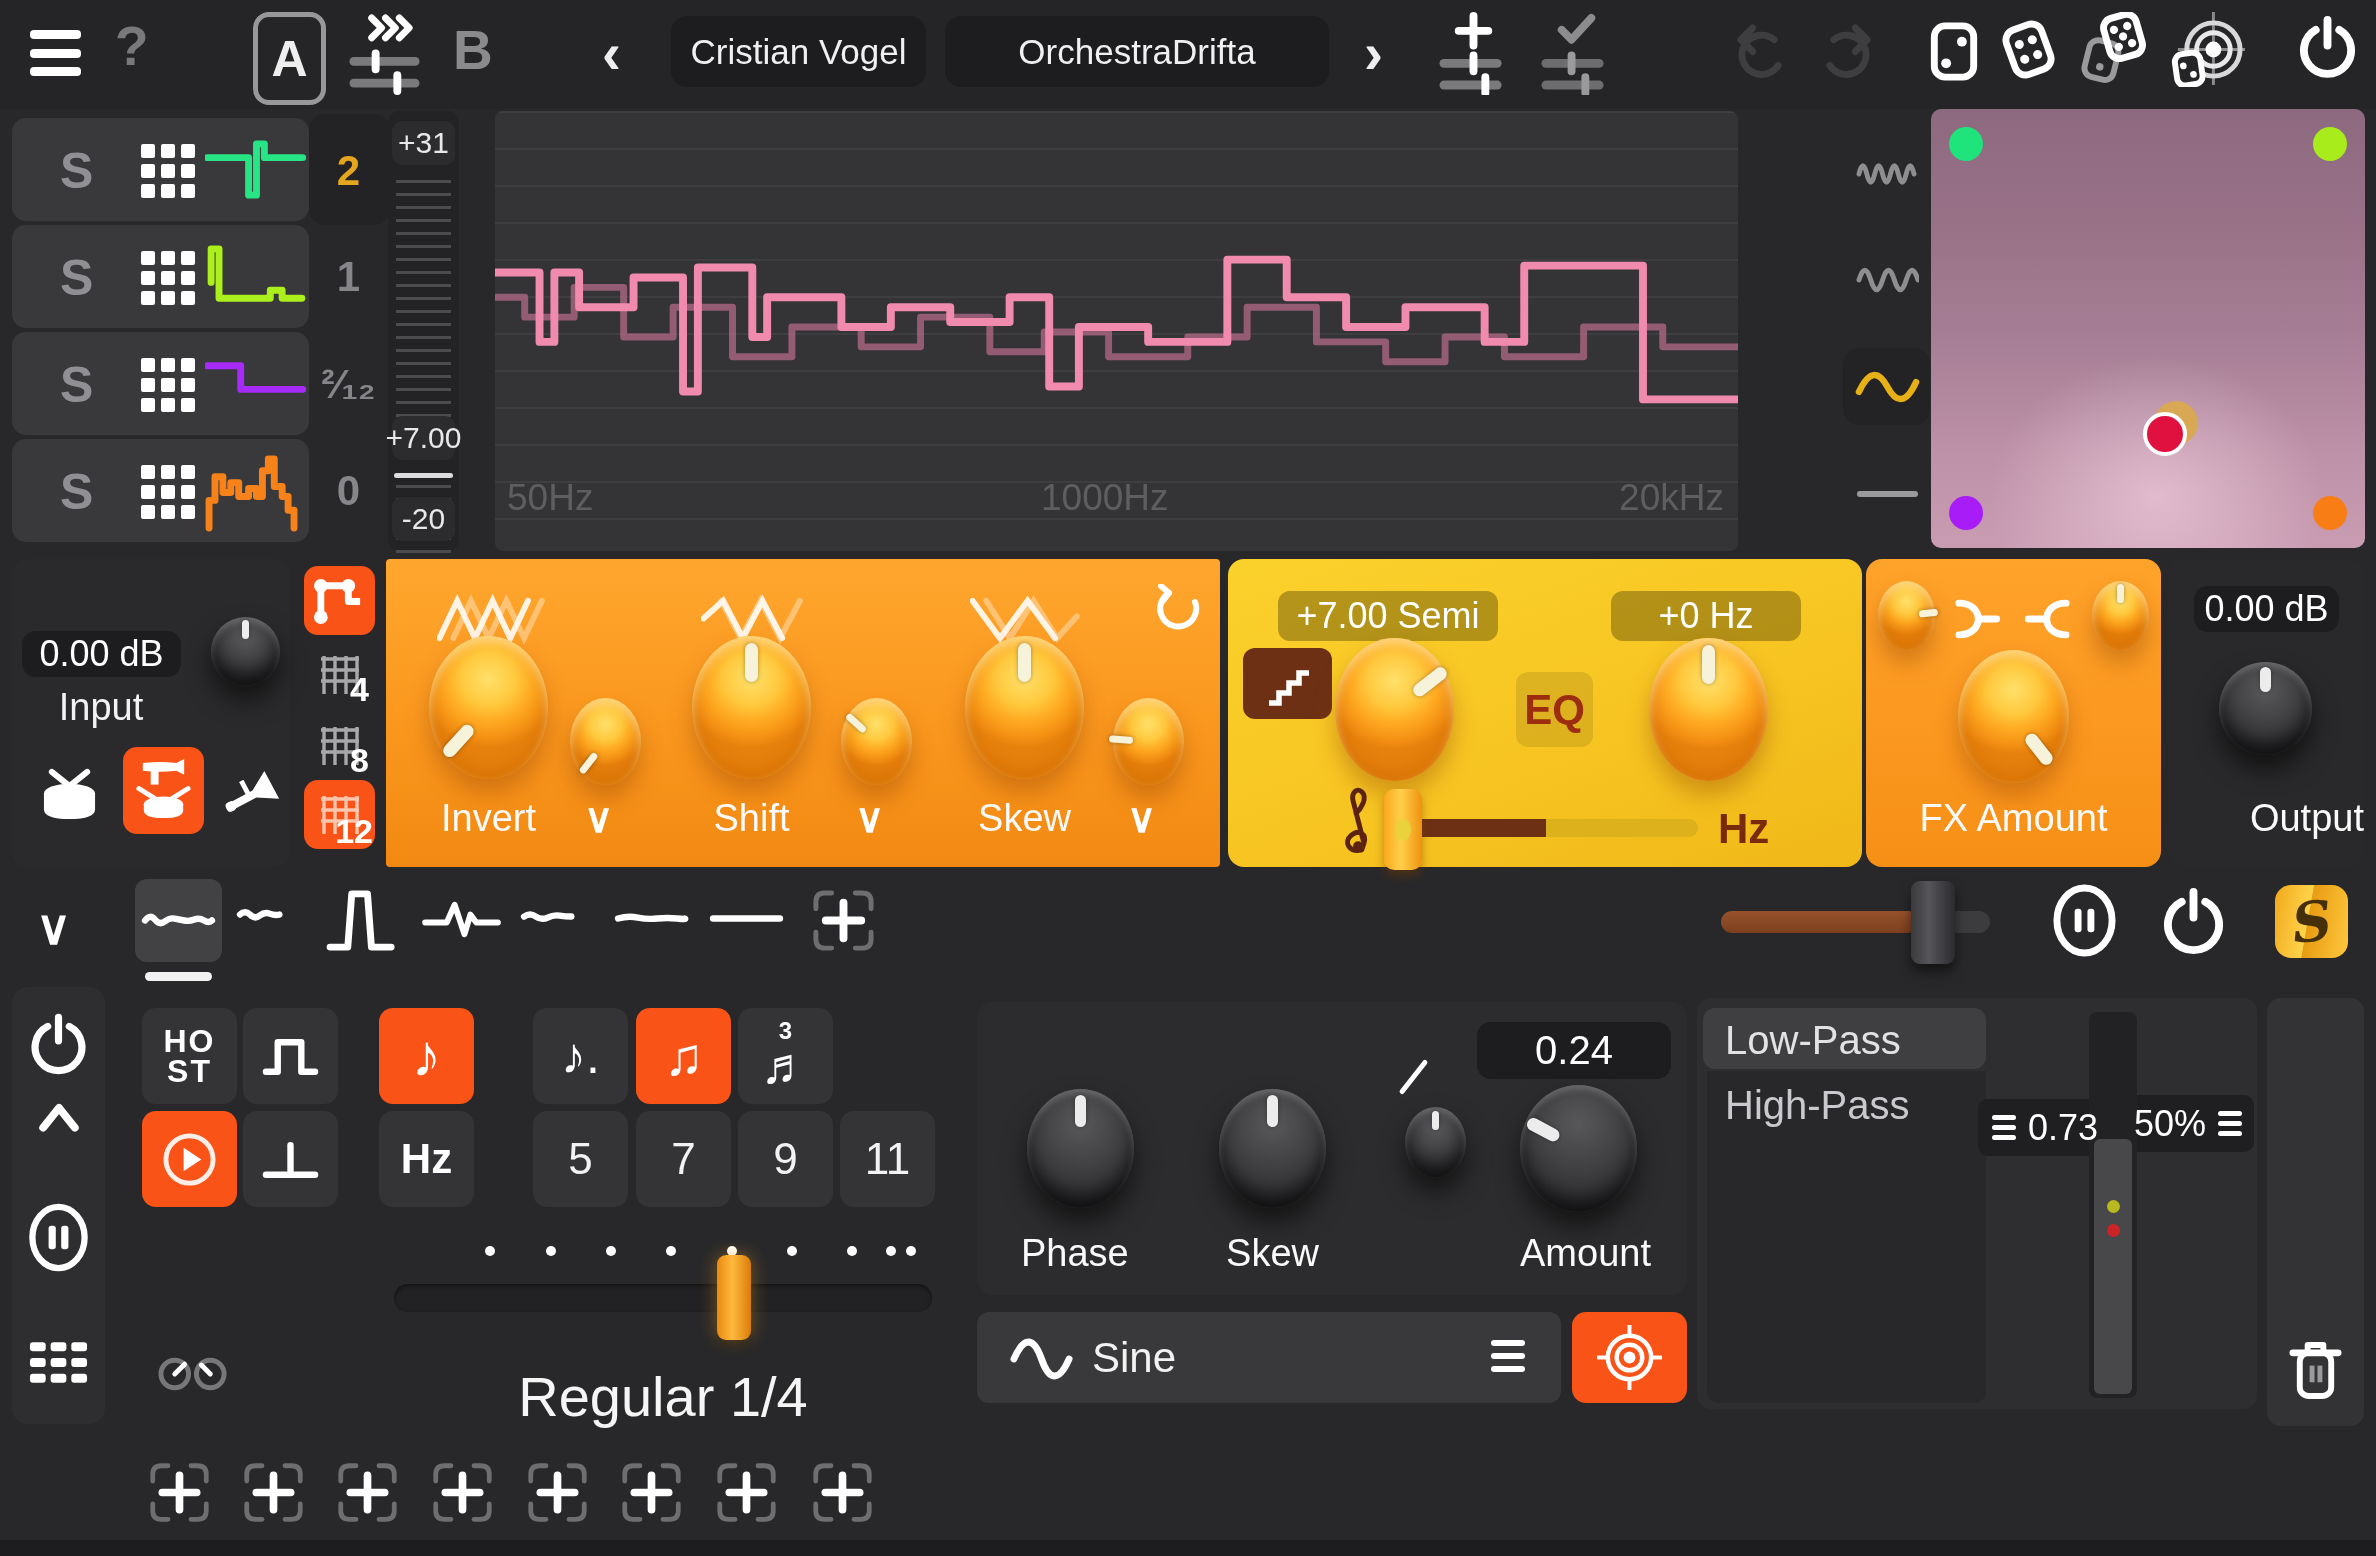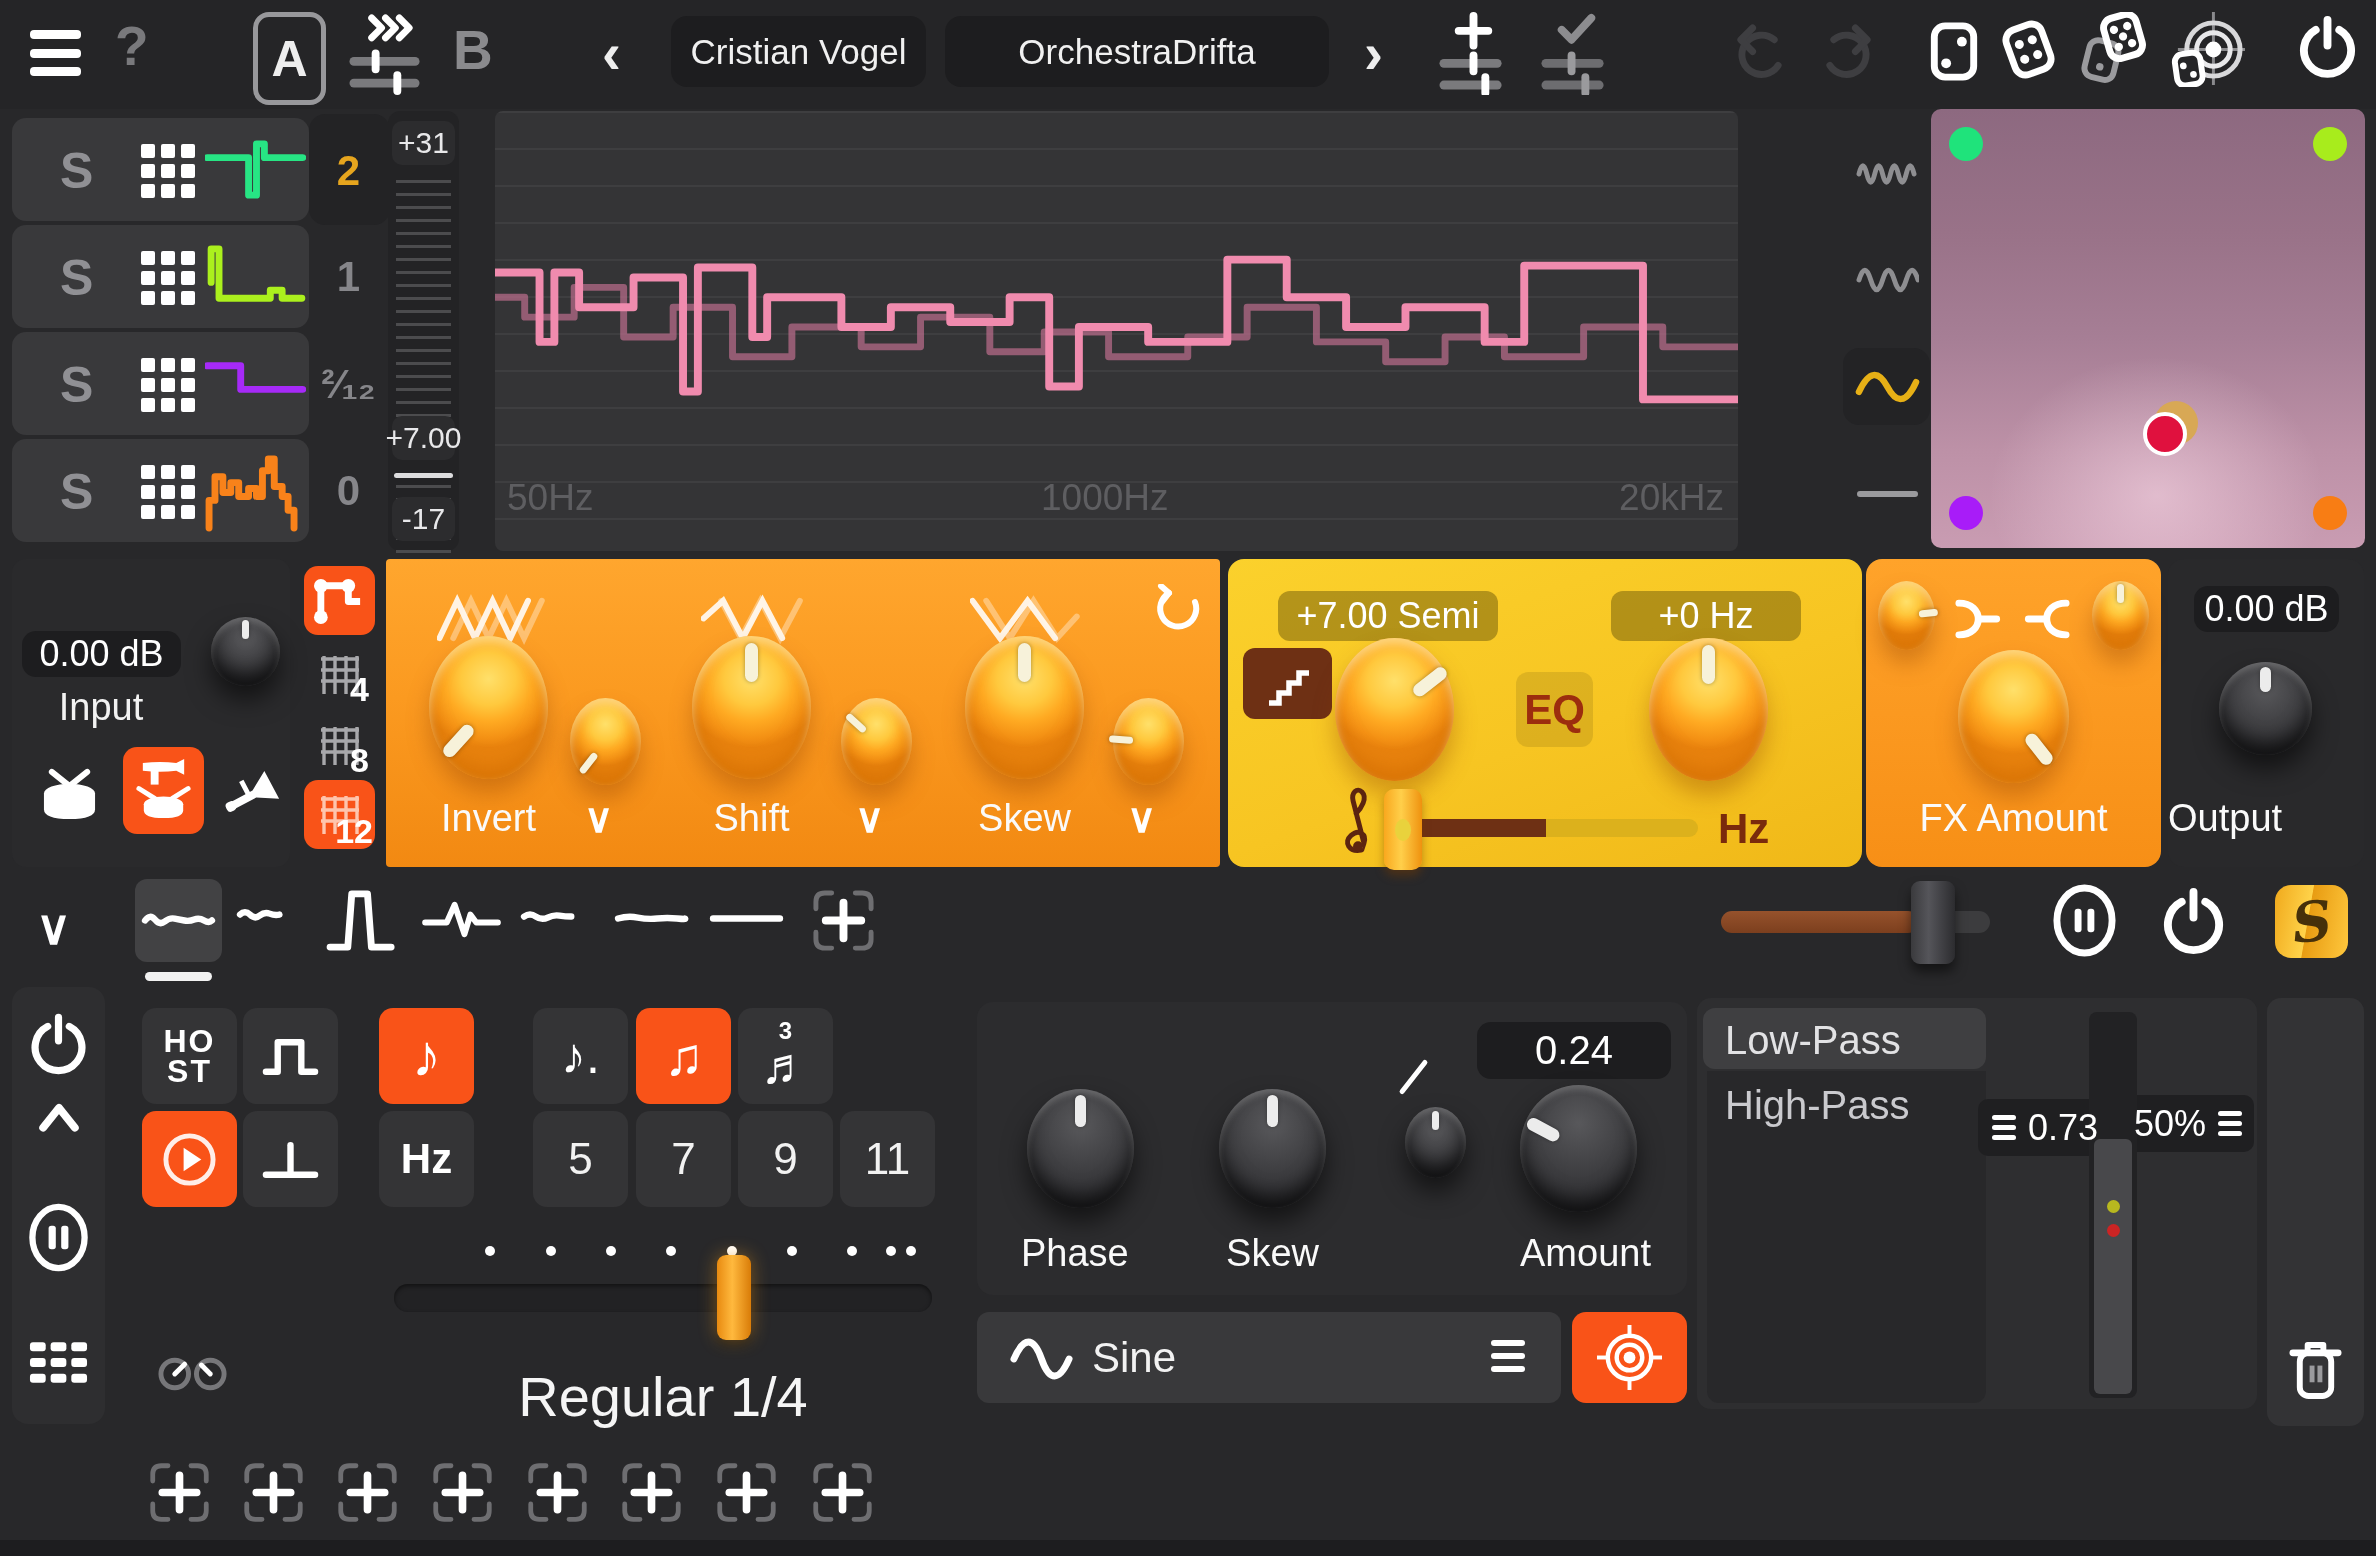--- a/index.html
+++ b/index.html
@@ -249,21 +249,21 @@
   <div class="rownum" style="top:362px;font-size:40px;">²⁄₁₂</div>
   <div class="rownum" style="top:467px;font-size:42px;">0</div>
 
   <div class="abs" style="left:388px;top:111px;width:71px;height:440px;background:#232325;border-radius:12px;">
     <div class="ticksL" style="top:69px;height:238px;"></div>
     <div class="ticksL" style="top:374px;height:127px;"></div>
     <div class="mlabel" style="top:10px;">+31</div>
     <div class="mlabel" style="top:305px;">+7.00</div>
     <div class="abs" style="left:6px;right:6px;top:362px;height:5px;background:#dcdcde;border-radius:3px;"></div>
 
-    <div class="mlabel" style="bottom:10px;">-17</div>
+    <div class="mlabel" style="bottom:10px;">-20</div>
   </div>
 
   <div class="abs" style="left:495px;top:111px;width:1243px;height:440px;background:#343436;border-radius:8px;overflow:hidden;
               background-image:repeating-linear-gradient(180deg, rgba(255,255,255,.05) 0 2px, transparent 2px 37px);">
     <svg width="1243" height="440" viewBox="0 0 1256 444" preserveAspectRatio="none" style="position:absolute;inset:0;">
       <polyline fill="none" stroke-width="7" stroke-linejoin="round" points="0,188 30,188 30,208 80,208 80,178 130,178 130,228 180,228 180,198 240,198 240,248 300,248 300,218 370,218 370,238 430,238 430,208 500,208 500,243 555,243 555,223 620,223 620,248 700,248 700,228 760,228 760,198 830,198 830,233 900,233 900,253 960,253 960,228 1020,228 1020,248 1100,248 1100,218 1180,218 1180,238 1256,238 1256,238" stroke="#bd6e8d" opacity="0.7"></polyline>
       <polyline fill="none" stroke-width="8" stroke-linejoin="round" points="0,163 45,163 45,233 60,233 60,163 85,163 85,198 140,198 140,168 190,168 190,283 205,283 205,158 260,158 260,228 275,228 275,188 350,188 350,218 400,218 400,198 460,198 460,213 520,213 520,188 560,188 560,278 590,278 590,218 660,218 660,233 740,233 740,150 800,150 800,188 860,188 860,218 920,218 920,198 1000,198 1000,233 1040,233 1040,156 1160,156 1160,291 1256,291 1256,291" stroke="#f08bae"></polyline>
     </svg>
     <span class="abs" style="left:12px;bottom:32px;font-size:37px;color:#5e5e61;">50Hz</span>
     <span class="abs" style="left:546px;bottom:32px;font-size:37px;color:#5e5e61;">1000Hz</span>
@@ -482,21 +482,21 @@
       <div class="ind" style="transform:rotate(142deg)"></div>
     </div>
     <div class="abs label38" style="left:0;top:238px;width:295px;text-align:center;">FX Amount</div>
   </div>
 
   <div class="panel" style="left:2168px;top:559px;width:196px;height:308px;background:#29292b;border-radius:16px;">
     <div class="pill" style="left:26px;top:27px;width:145px;height:46px;font-size:36px;">0.00 dB</div>
     <div class="knob dark" style="left:51px;top:103px;width:93px;height:93px;">
       <div class="ind" style="transform:rotate(0deg)"></div>
     </div>
-    <div class="abs label38" style="left:0;top:238px;width:196px;text-align:left;">Output</div>
+    <div class="abs label38" style="left:0;top:238px;width:196px;text-align:right;">Output</div>
   </div>
 
   <div class="abs" style="left:36px;top:899px;font-size:48px;font-weight:bold;color:#fff;">∨</div>
 
   <div class="slot" style="left:135px;background:#424244;">
     <svg width="79" height="59" viewBox="0 0 80 60" fill="none">
       <path d="M6 30 q5 -7 10 -1 t10 2 t10 -3 t10 2 t10 -1 t10 1 t8 0" stroke="#fff" stroke-width="6.5" stroke-linecap="round" fill="none"></path>
     </svg>
   </div>
   <div class="abs" style="left:145px;top:972px;width:67px;height:9px;background:#f2f2f2;border-radius:5px;"></div>

